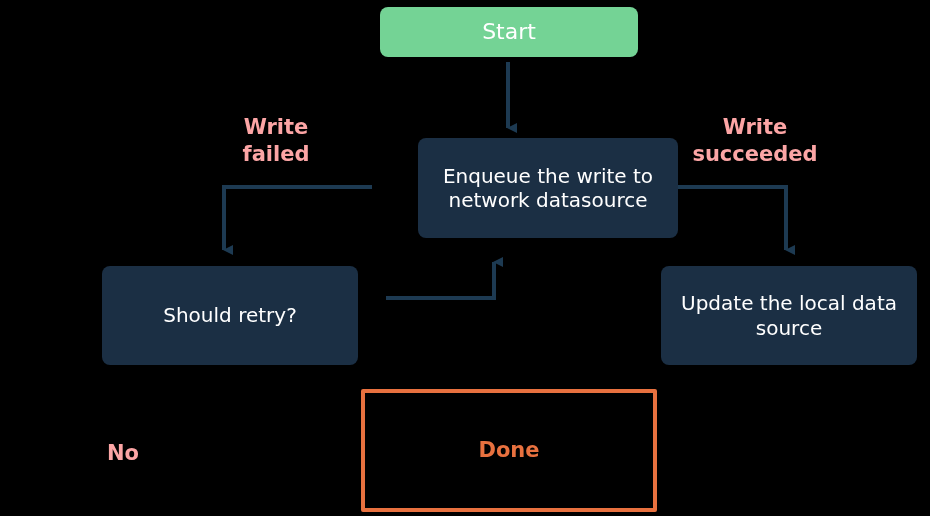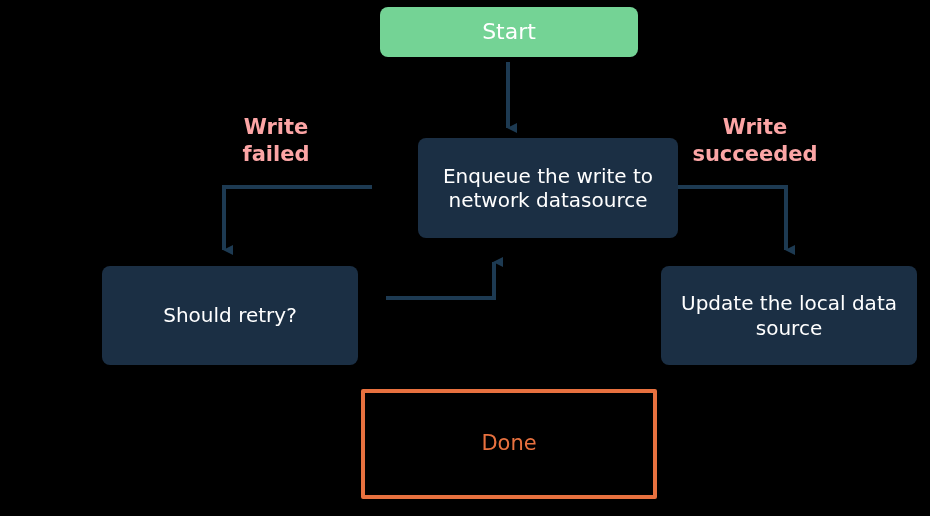--- a/index.html
+++ b/index.html
@@ -63,27 +63,27 @@
     height: 99px;
     background: #1b2f44;
     color: #ffffff;
     font-size: 20px;
     padding: 0 4px;
   }
   .node-done {
     left: 361px;
     top: 389px;
     width: 296px;
-    height: 110px;
+    height: 123px;
     background: transparent;
     border: 4px solid #e8713f;
     border-radius: 2px;
     color: #e8713f;
     font-size: 21px;
-    font-weight: 400;
+    font-weight: 700;
   }
   .edge-label {
     position: absolute;
     color: #fca5a5;
     font-size: 21px;
     font-weight: 700;
     line-height: 1.3;
     text-align: center;
     white-space: pre-line;
   }
@@ -160,14 +160,15 @@
     <span>Done</span>
   </div>
 
   <div class="edge-label lbl-write-failed">Write
 failed</div>
 
   <div class="edge-label lbl-write-succeeded">Write
 succeeded</div>
 
 
+  <div class="edge-label lbl-no">No</div>
 
 </div>
 
 </body></html>

